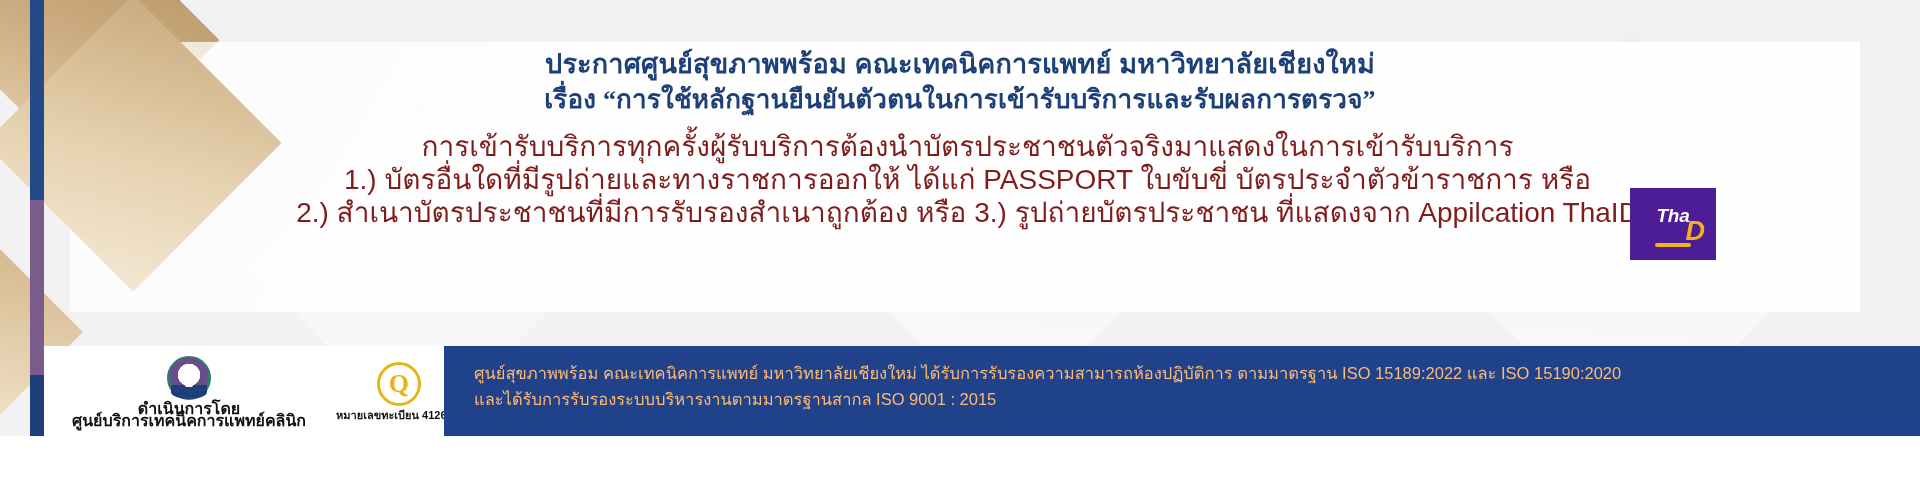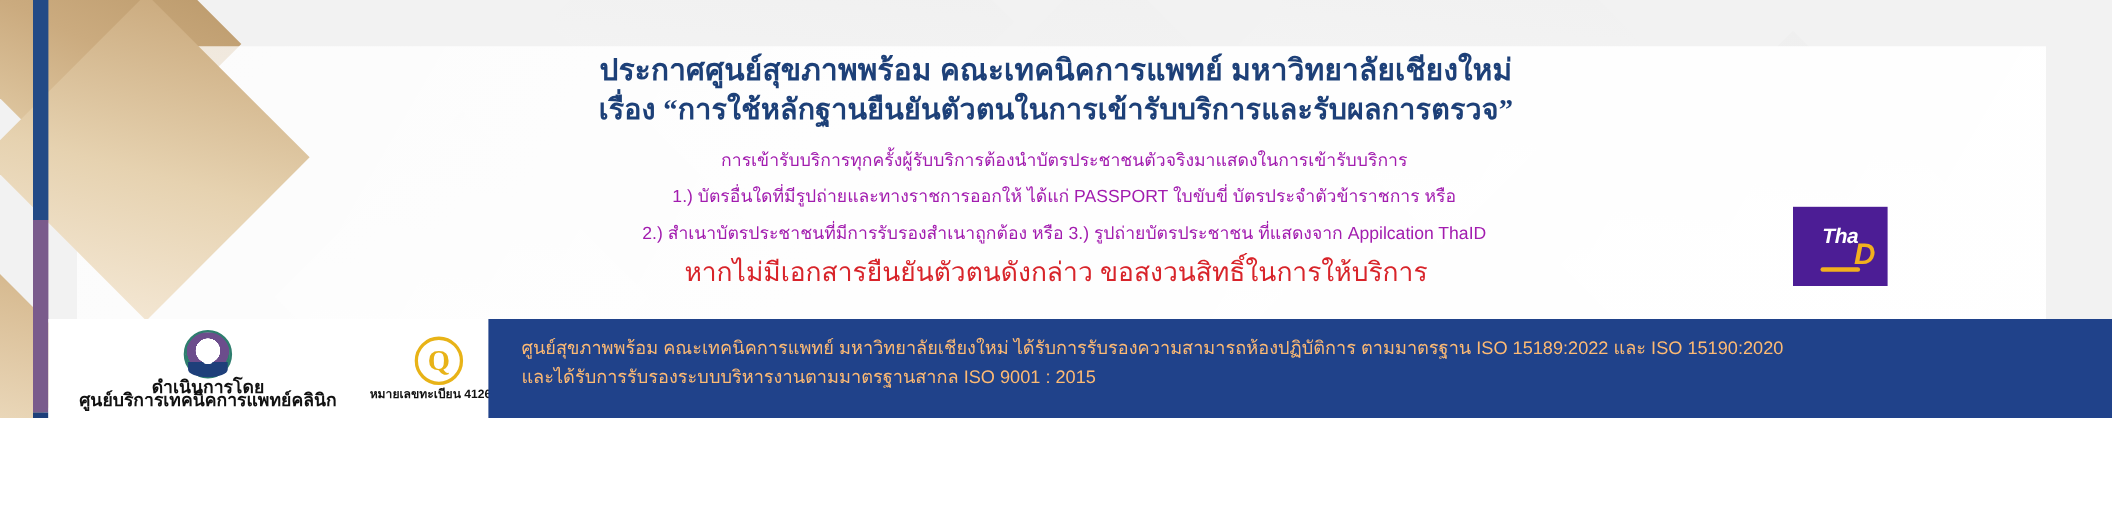--- a/index.html
+++ b/index.html
@@ -5,21 +5,21 @@
   * { box-sizing: border-box; margin: 0; padding: 0; }
   html, body {
     width: 1920px; height: 480px;
     font-family: "Liberation Sans", "DejaVu Sans", sans-serif;
     overflow: hidden;
     background: #ffffff;
   }
 
   #root {
     position: relative;
-    width: 1920px; height: 380px;
+    width: 1920px; height: 436px;
     background: #f2f2f2;
     overflow: hidden;
   }
 
   
   .spine {
     position: absolute;
     left: 30px; top: 0;
     width: 14px;
     z-index: 7;
@@ -101,22 +101,22 @@
     font-size: 27px;
     line-height: 36px;
     letter-spacing: .2px;
     white-space: nowrap;
   }
   .title-line.second { font-size: 26px; font-family: Liberation Serif, serif; }
 
   .body-block { margin-top: 12px; }
 
   .body-line {
-    color: #a21caf;
-    font-size: 16px;
+    color: #7f1d1d;
+    font-size: 28px;
     line-height: 33px;
     white-space: nowrap;
     margin-left: 15px;
   }
   .warn-line {
     color: #d8242a;
     font-size: 24px;
     line-height: 34px;
     white-space: nowrap;
     margin-top: 2px;
@@ -292,21 +292,20 @@
   <div class="spine spine-blue2"></div>
 
   <div class="content">
     <div class="title-line">ประกาศศูนย์สุขภาพพร้อม คณะเทคนิคการแพทย์ มหาวิทยาลัยเชียงใหม่</div>
     <div class="title-line second">เรื่อง “การใช้หลักฐานยืนยันตัวตนในการเข้ารับบริการและรับผลการตรวจ”</div>
 
     <div class="body-block">
       <div class="body-line">การเข้ารับบริการทุกครั้งผู้รับบริการต้องนำบัตรประชาชนตัวจริงมาแสดงในการเข้ารับบริการ</div>
       <div class="body-line">1.)  บัตรอื่นใดที่มีรูปถ่ายและทางราชการออกให้ ได้แก่ PASSPORT ใบขับขี่ บัตรประจำตัวข้าราชการ หรือ</div>
       <div class="body-line">2.)  สำเนาบัตรประชาชนที่มีการรับรองสำเนาถูกต้อง   หรือ   3.) รูปถ่ายบัตรประชาชน ที่แสดงจาก Appilcation ThaID</div>
-      <div class="warn-line">หากไม่มีเอกสารยืนยันตัวตนดังกล่าว ขอสงวนสิทธิ์ในการให้บริการ</div>
     </div>
   </div>
 
   <div class="thaid">
     <div class="thaid-inner">
       <div class="thaid-word">Tha</div>
       <div class="thaid-d">D</div>
       <div class="thaid-dot"></div>
     </div>
   </div>

